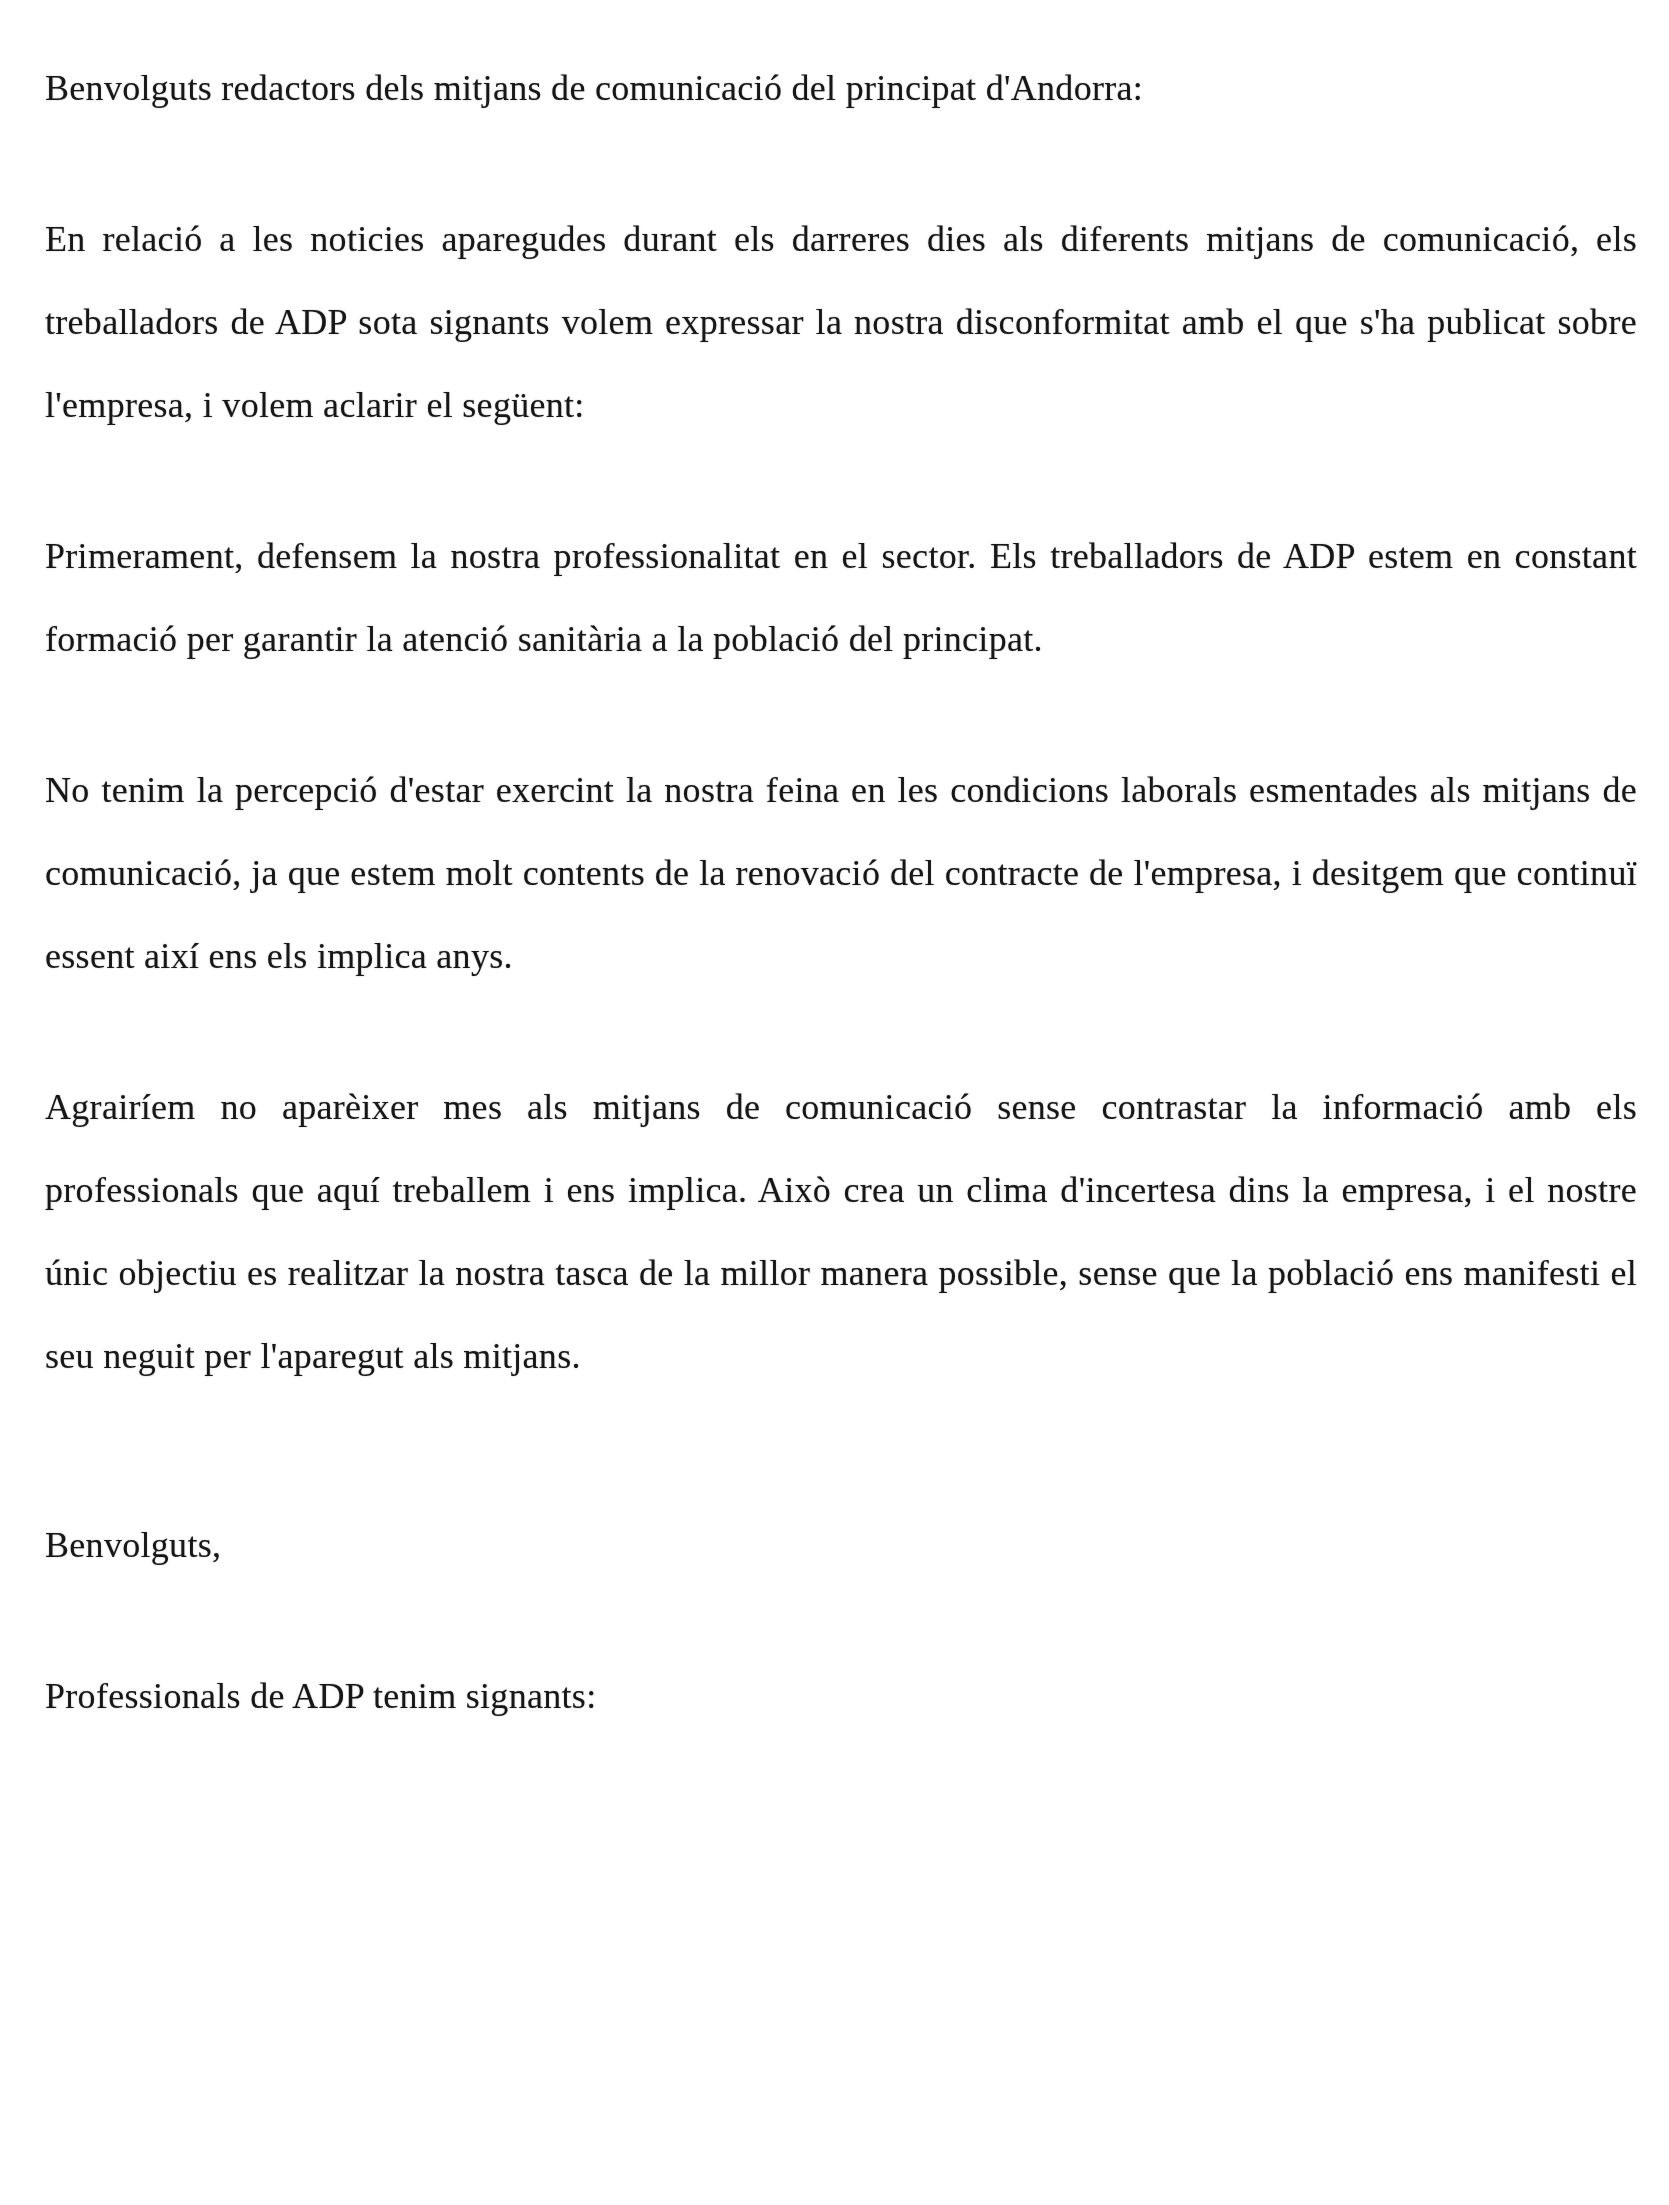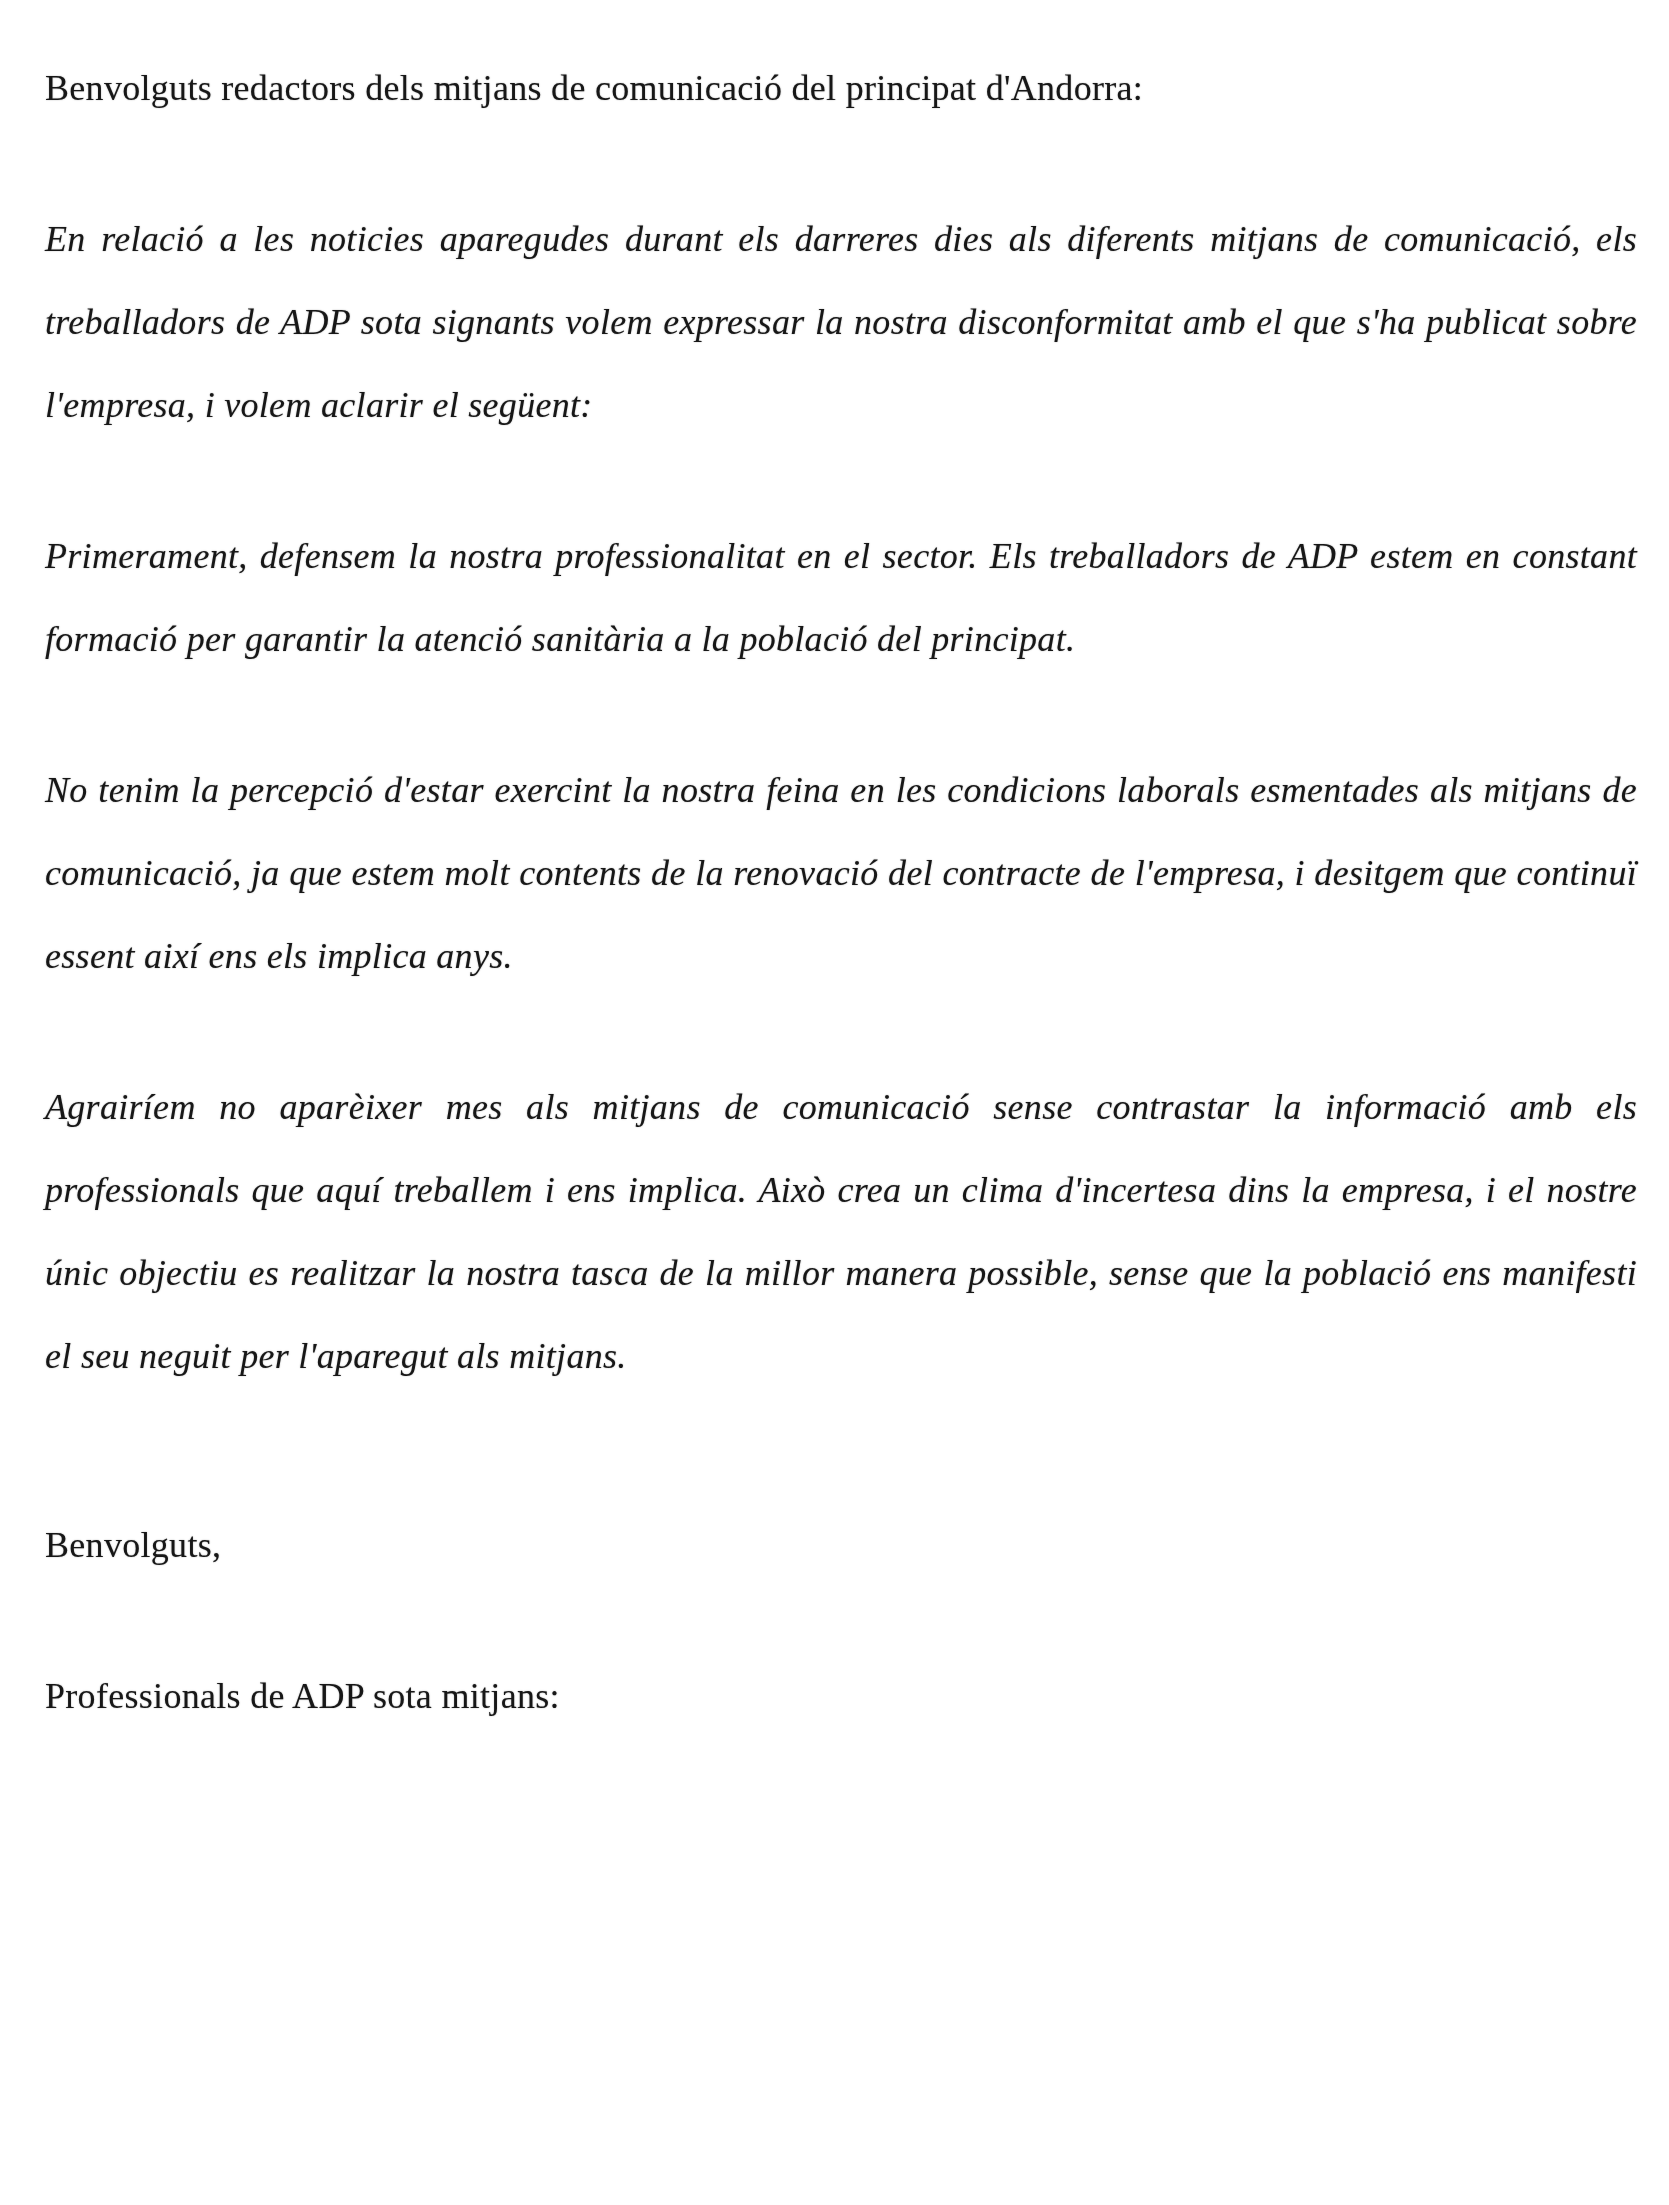--- a/index.html
+++ b/index.html
@@ -25,21 +25,20 @@
   .line, .para {
     font-size: 36px;
     line-height: 83px;
     letter-spacing: 0.3px;
     text-shadow: 0 0 1.5px rgba(20,20,20,0.38);
     margin: 0 0 68px 0;
   }
   .para {
     text-align: justify;
     text-justify: inter-word;
-    font-style: italic;
   }
   .greeting { text-align: left; }
   .closing { margin-top: 106px; margin-bottom: 68px; text-align: left; }
   .signature { margin-bottom: 0; text-align: left; }
 </style>
 </head>
 <body>
 
 <div class="page">
   <p class="line greeting">Benvolguts redactors dels mitjans de comunicació del principat d'Andorra:</p>
@@ -48,15 +47,15 @@
 
   <p class="para">Primerament, defensem la nostra professionalitat en el sector. Els treballadors de ADP estem en constant formació  per garantir la atenció sanitària a la població del principat.</p>
 
   <p class="para">No tenim la percepció d'estar exercint la nostra feina en les condicions laborals esmentades als mitjans de comunicació, ja que estem molt contents de la renovació del contracte de l'empresa, i desitgem que continuï essent així ens els implica anys.</p>
 
   <p class="para">Agrairíem no aparèixer mes als mitjans  de comunicació sense contrastar la informació amb els professionals que aquí treballem i ens implica. Això crea un clima d'incertesa dins la empresa, i el nostre únic objectiu es realitzar la nostra tasca de la millor manera possible, sense que la població ens manifesti el seu neguit per l'aparegut als mitjans.</p>
 
 
   <p class="line closing">Benvolguts,</p>
 
-  <p class="line signature">Professionals de ADP sota mitjans:</p>
+  <p class="line signature">Professionals de ADP tenim signants:</p>
 </div>
 
 
 </body></html>

